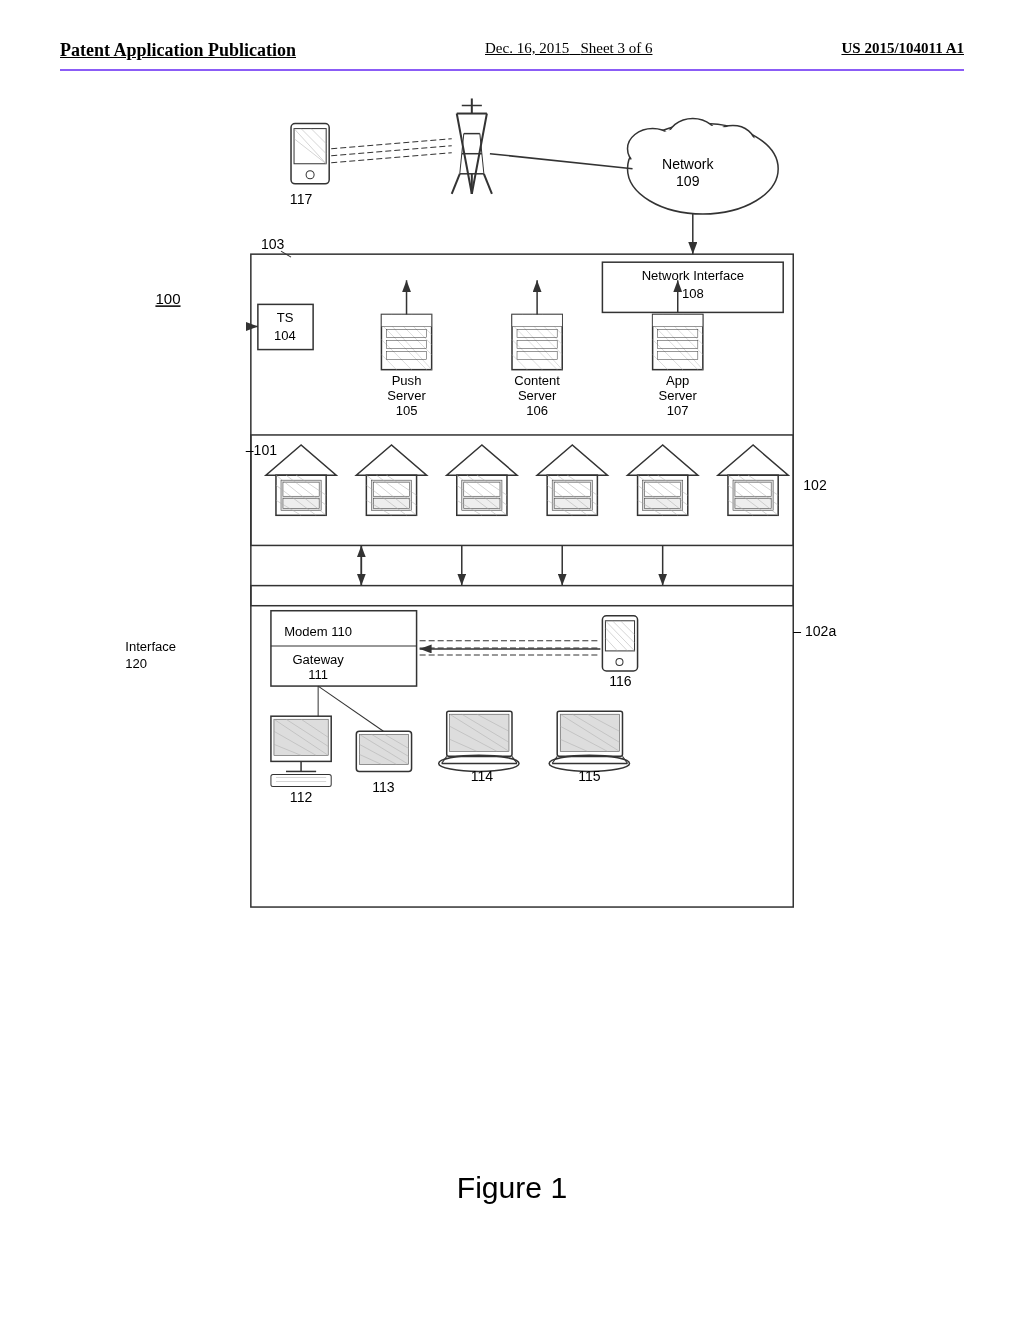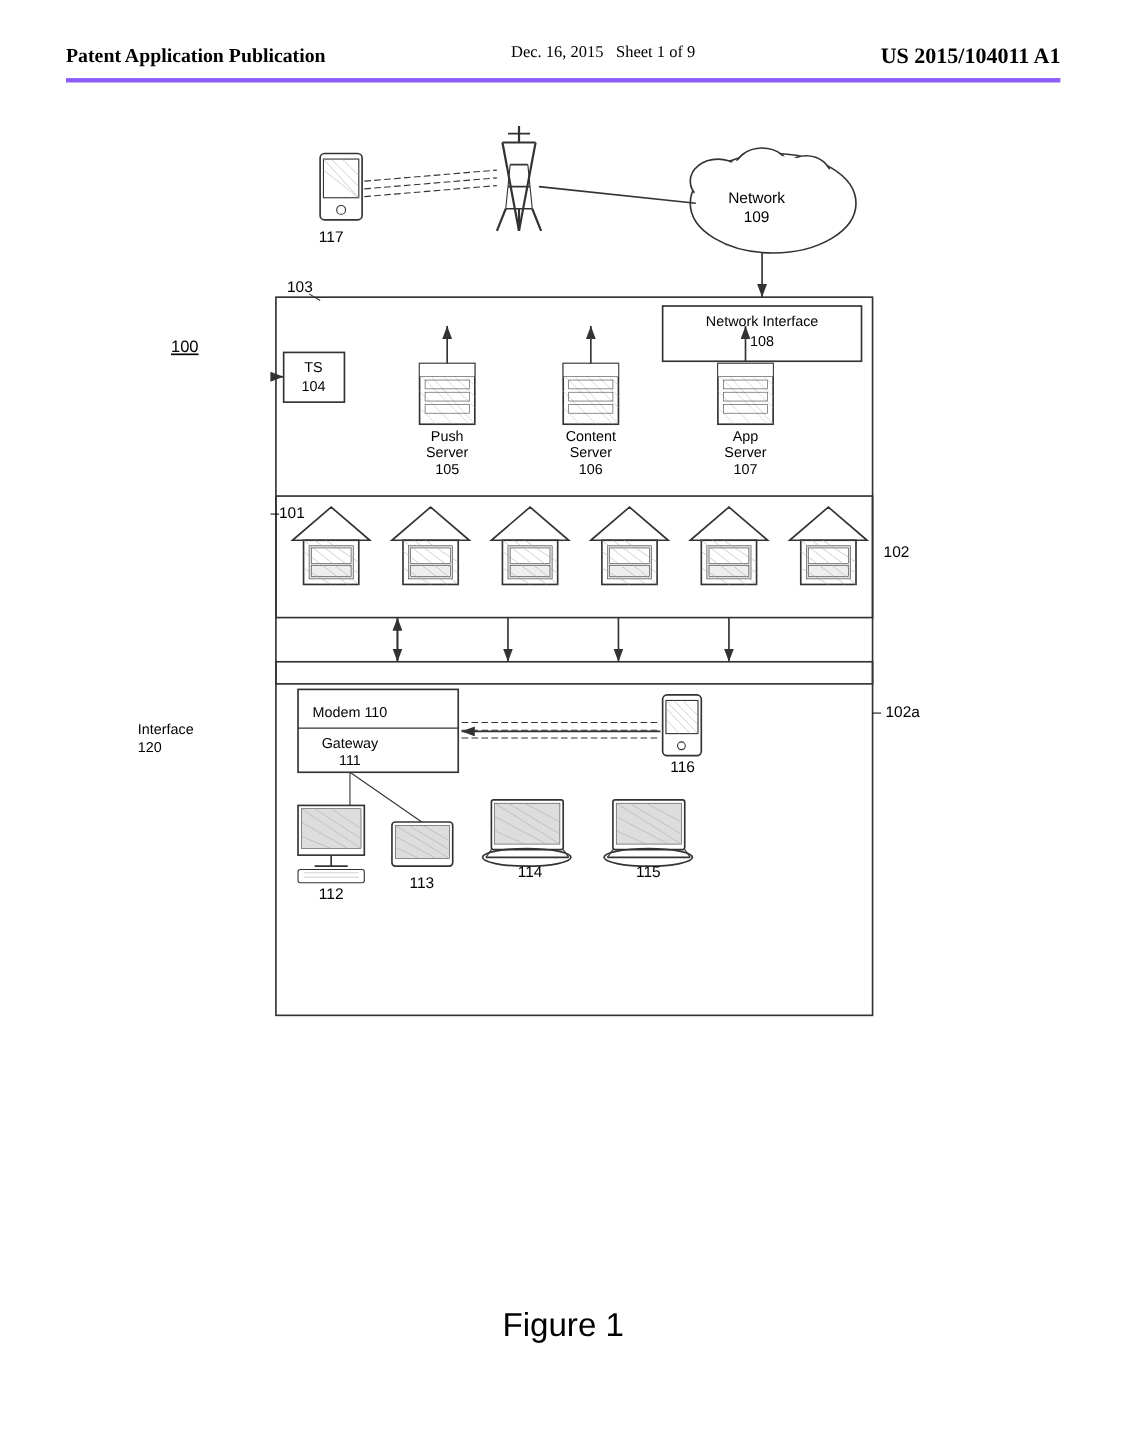--- a/index.html
+++ b/index.html
@@ -18,34 +18,35 @@
       position: relative;
       background: #fff;
       padding: 40px 60px;
     }
 
     
     .header {
       display: flex;
       justify-content: space-between;
       align-items: flex-start;
-      border-bottom: 4px solid #8b5cf6;
+      border-bottom: 2px solid #8b5cf6;
       padding-bottom: 8px;
-      margin-bottom: 22px;
+      margin-bottom: 10px;
+      text-decoration: underline;
     }
     .header-left {
       font-weight: bold;
       font-size: 18px;
     }
     .header-center {
       font-size: 15px;
       text-align: center;
     }
     .header-right {
-      font-size: 20px;
+      font-size: 15px;
       font-weight: bold;
     }
 
     
     .diagram-area {
       position: relative;
       width: 100%;
       height: 1180px;
       margin-top: 10px;
     }
@@ -59,21 +60,21 @@
     }
   </style>
 </head>
 <body>
 
 <div class="page">
   <div class="header">
     <div class="header-left">Patent Application Publication</div>
     <div class="header-center">
       <span>Dec. 16, 2015</span>&nbsp;&nbsp;
-      <span>Sheet 1 of 9</span>
+      <span>Sheet 3 of 6</span>
     </div>
     <div class="header-right">US 2015/104011 A1</div>
   </div>
 
   <div class="diagram-area">
     <svg viewBox="0 0 900 1150" xmlns="http://www.w3.org/2000/svg">
 
       <g transform="translate(230,30)">
 
         <rect x="0" y="0" width="38" height="60" rx="4" fill="none" stroke="#333" stroke-width="1.5"></rect>

